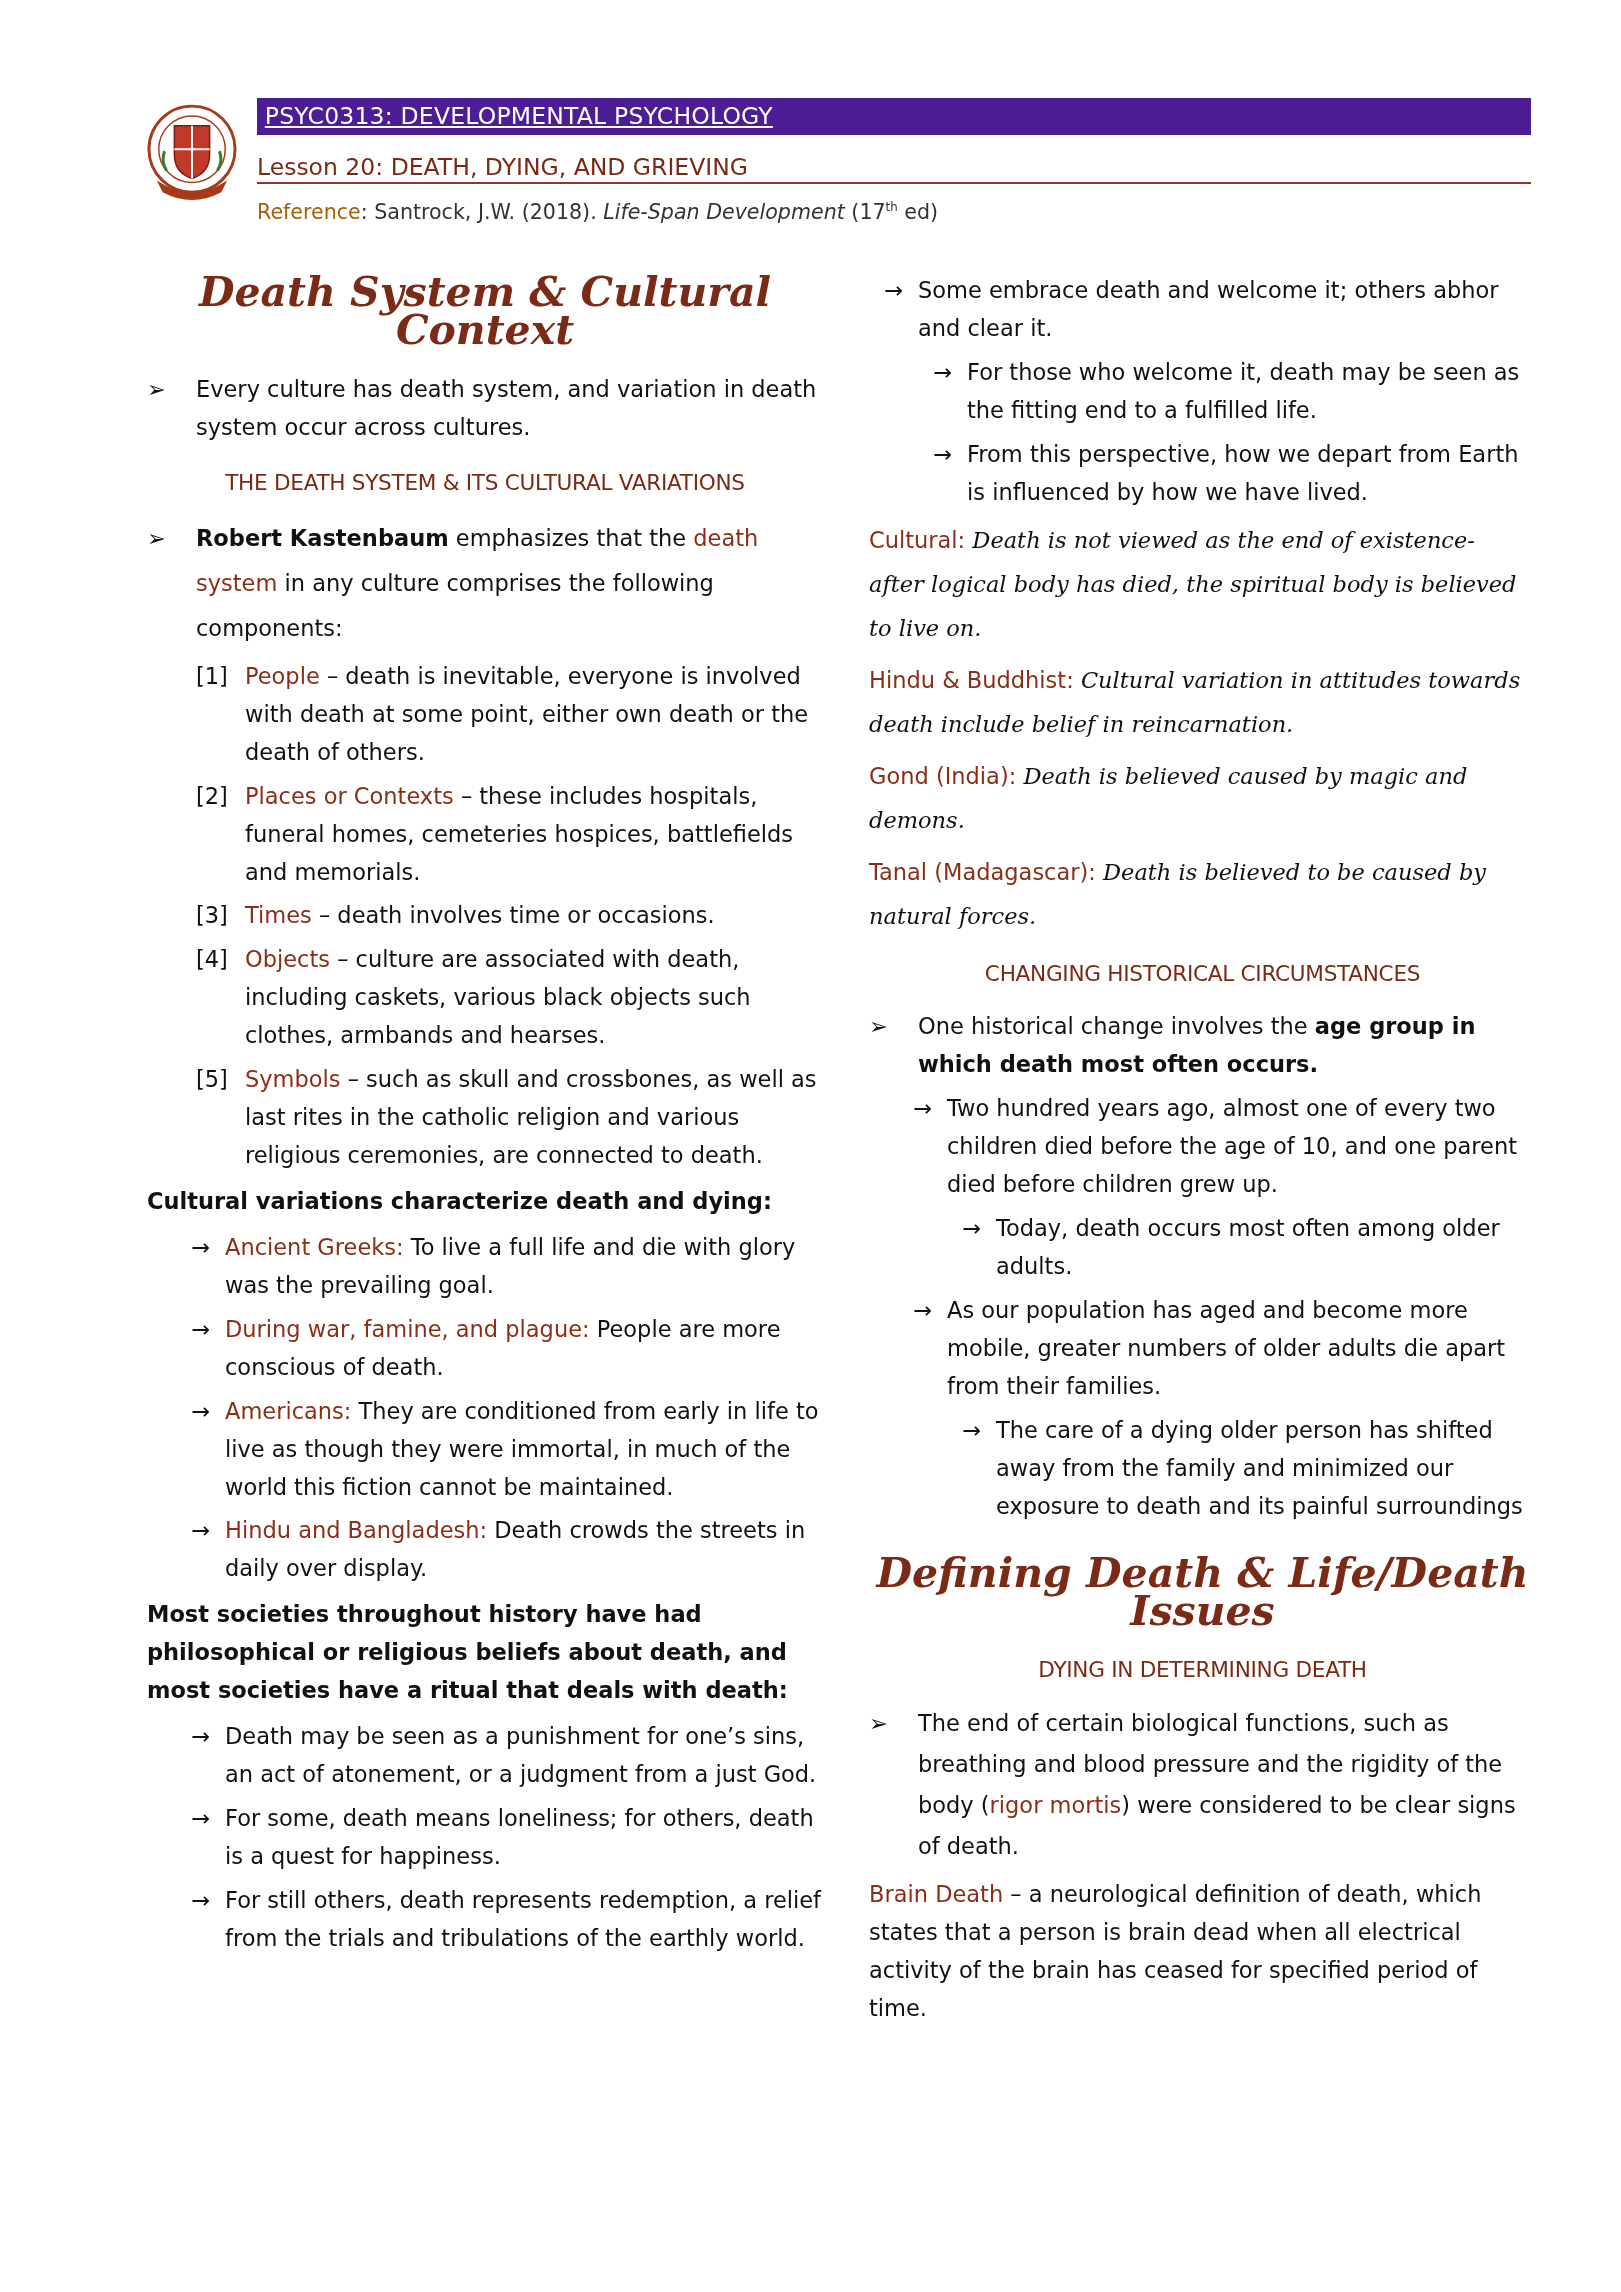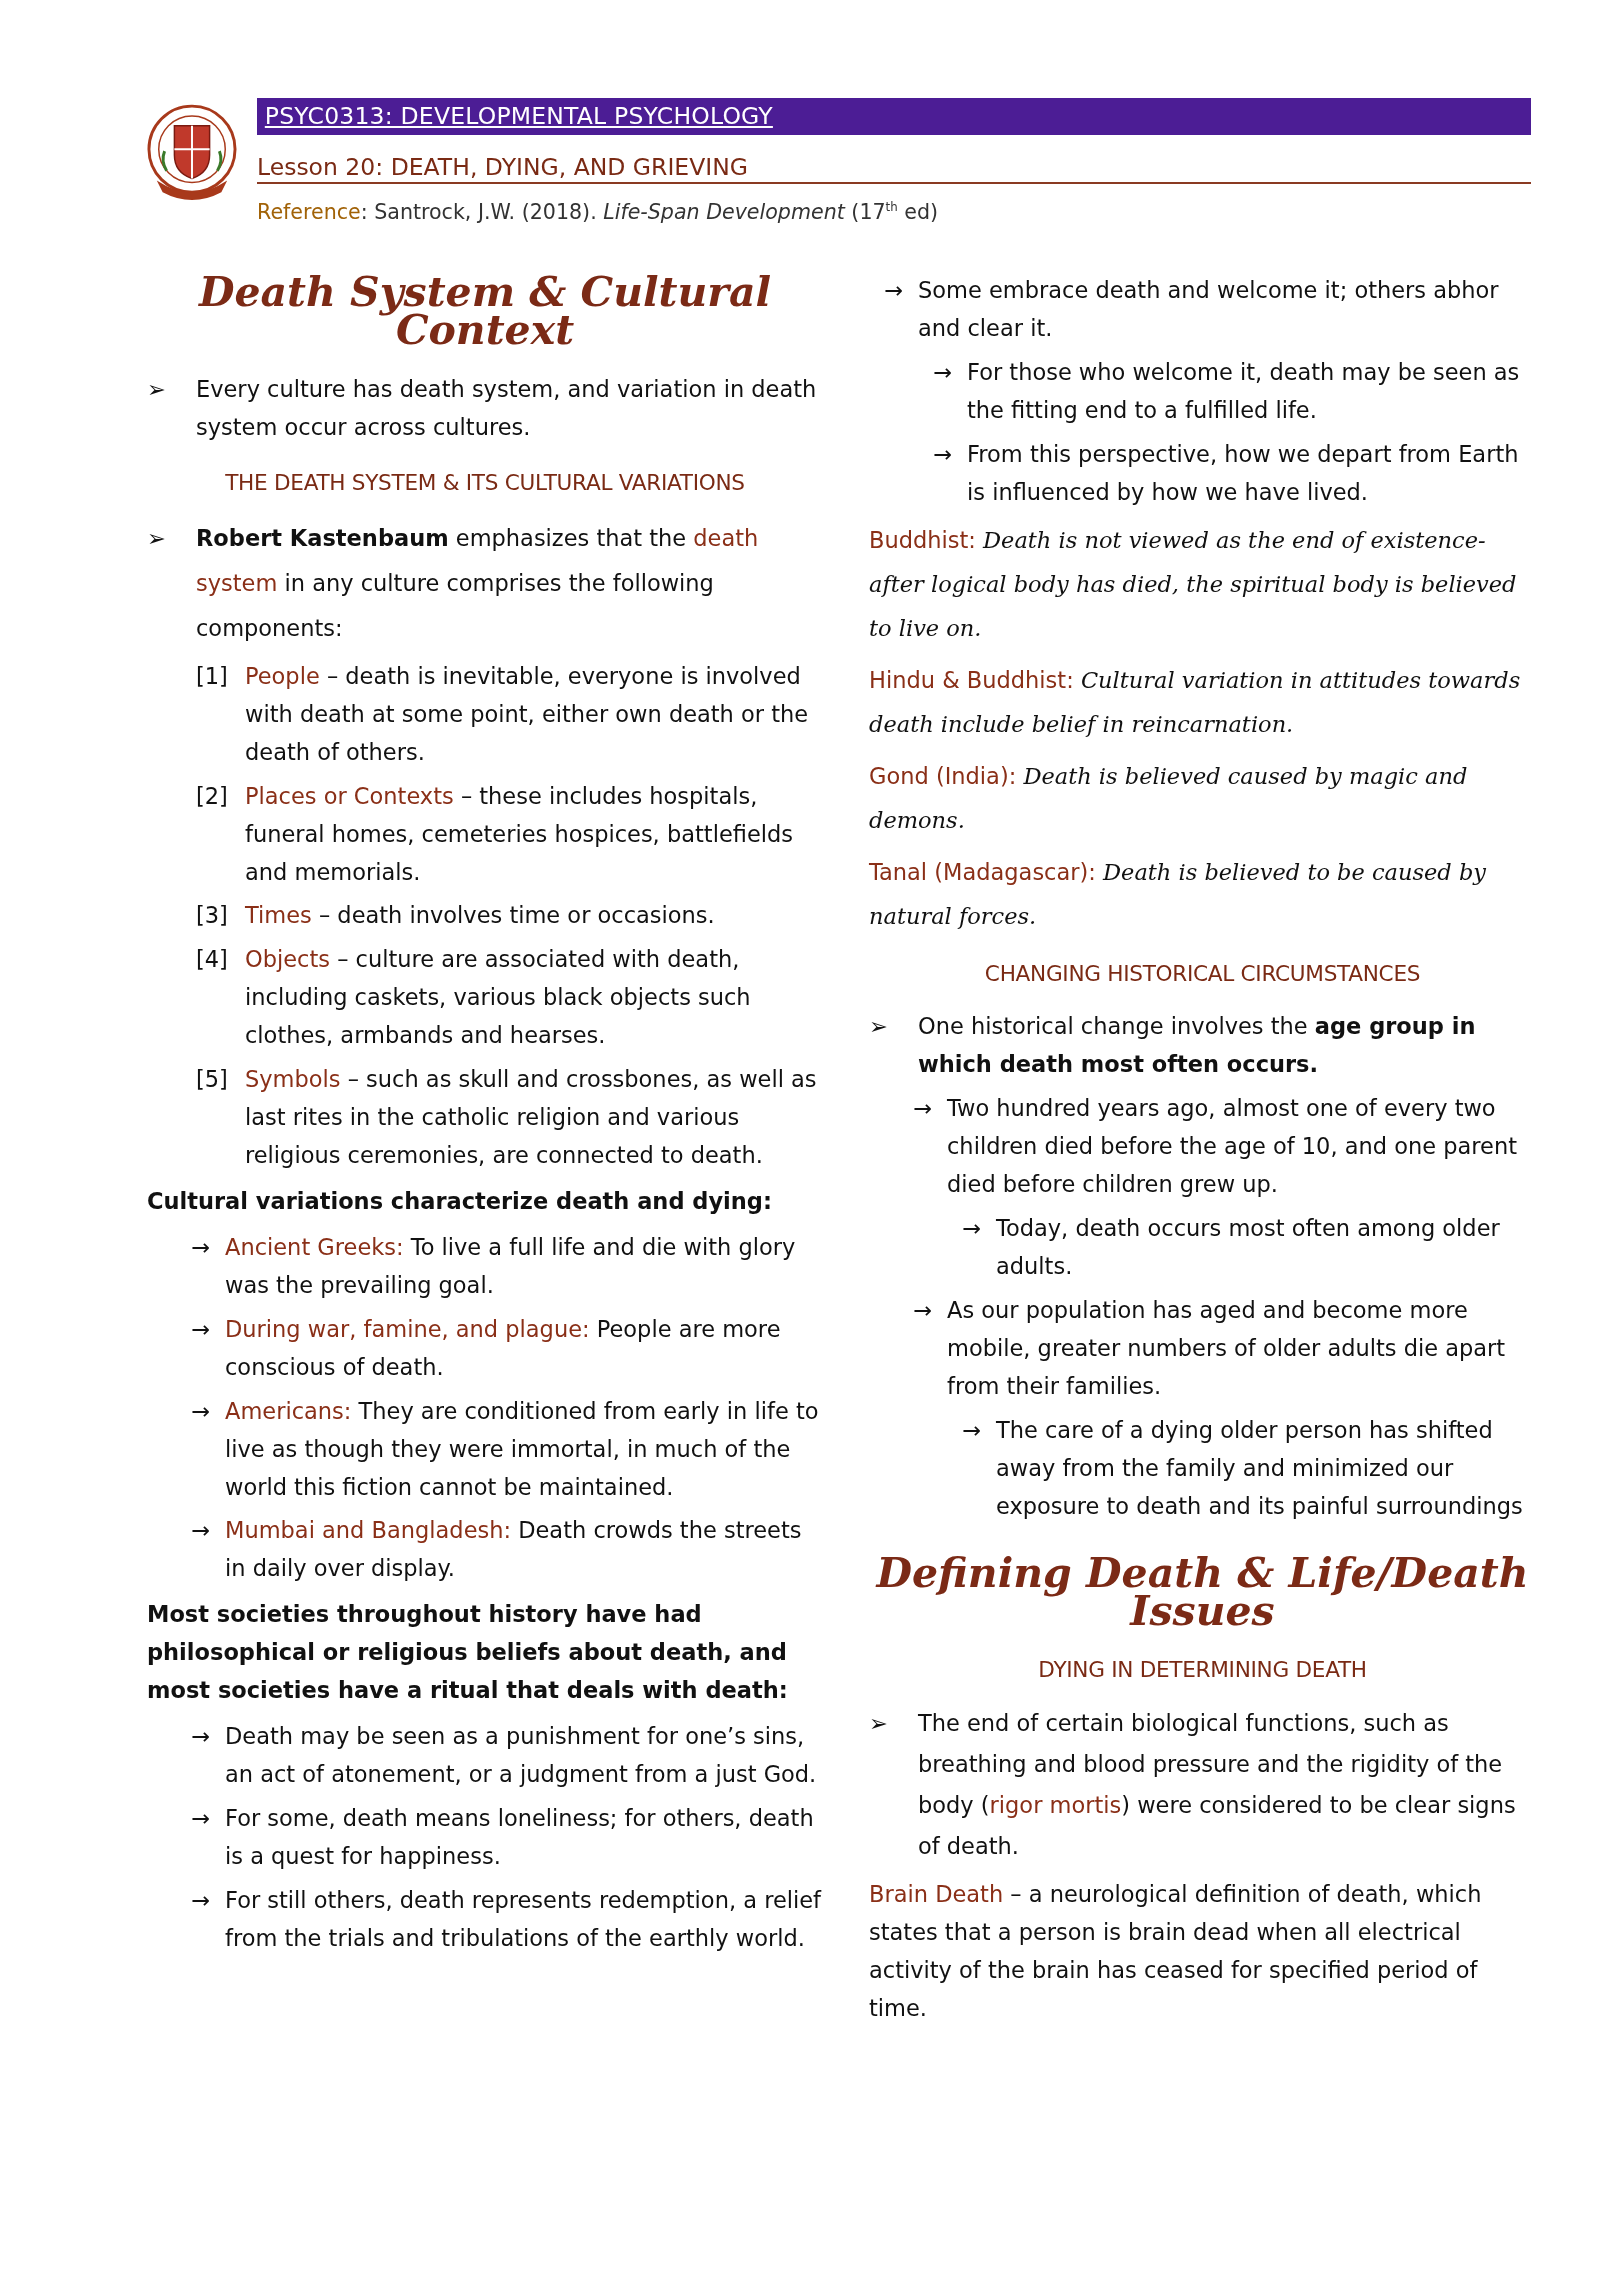--- a/index.html
+++ b/index.html
@@ -103,21 +103,21 @@
       <div class="row arr1">
         <span class="mk">→</span>
         <span class="tx"><span class="accent">During war, famine, and plague:</span><span> People are more conscious of death.</span></span>
       </div>
       <div class="row arr1">
         <span class="mk">→</span>
         <span class="tx"><span class="accent">Americans:</span><span> They are conditioned from early in life to live as though they were immortal, in much of the world this fiction cannot be maintained.</span></span>
       </div>
       <div class="row arr1">
         <span class="mk">→</span>
-        <span class="tx"><span class="accent">Mumbai and Bangladesh:</span><span> Death crowds the streets in daily over display.</span></span>
+        <span class="tx"><span class="accent">Hindu and Bangladesh:</span><span> Death crowds the streets in daily over display.</span></span>
       </div>
     </div>
 
   <div class="b plain">Most societies throughout history have had philosophical or religious beliefs about death, and most societies have a ritual that deals with death:</div>
   <div id="societies">
       <div class="row arr1">
         <span class="mk">→</span>
         <span class="tx"><span>Death may be seen as a punishment for one’s sins, an act of atonement, or a judgment from a just God.</span></span>
       </div>
       <div class="row arr1">
@@ -140,21 +140,21 @@
       <div class="row arr2">
         <span class="mk">→</span>
         <span class="tx"><span>For those who welcome it, death may be seen as the fitting end to a fulfilled life.</span></span>
       </div>
       <div class="row arr2">
         <span class="mk">→</span>
         <span class="tx"><span>From this perspective, how we depart from Earth is influenced by how we have lived.</span></span>
       </div>
     </div>
   <div id="beliefs">
-      <div class="plain" style="line-height: 44px;"><span class="accent">Buddhist:</span><span class="it"> Death is not viewed as the end of existence- after logical body has died, the spiritual body is believed to live on.</span></div>
+      <div class="plain" style="line-height: 44px;"><span class="accent">Cultural:</span><span class="it"> Death is not viewed as the end of existence- after logical body has died, the spiritual body is believed to live on.</span></div>
       <div class="plain" style="line-height: 44px;"><span class="accent">Hindu &amp; Buddhist:</span><span class="it"> Cultural variation in attitudes towards death include belief in reincarnation.</span></div>
       <div class="plain" style="line-height: 44px;"><span class="accent">Gond (India):</span><span class="it"> Death is believed caused by magic and demons.</span></div>
       <div class="plain" style="line-height: 44px;"><span class="accent">Tanal (Madagascar):</span><span class="it"> Death is believed to be caused by natural forces.</span></div>
     </div>
 
   <div class="subhead">CHANGING HISTORICAL CIRCUMSTANCES</div>
   <div class="row lvl0">
     <span class="mk">➢</span>
     <span class="tx"><span>One historical change involves the </span><b>age group in which death most often occurs.</b></span>
   </div>

